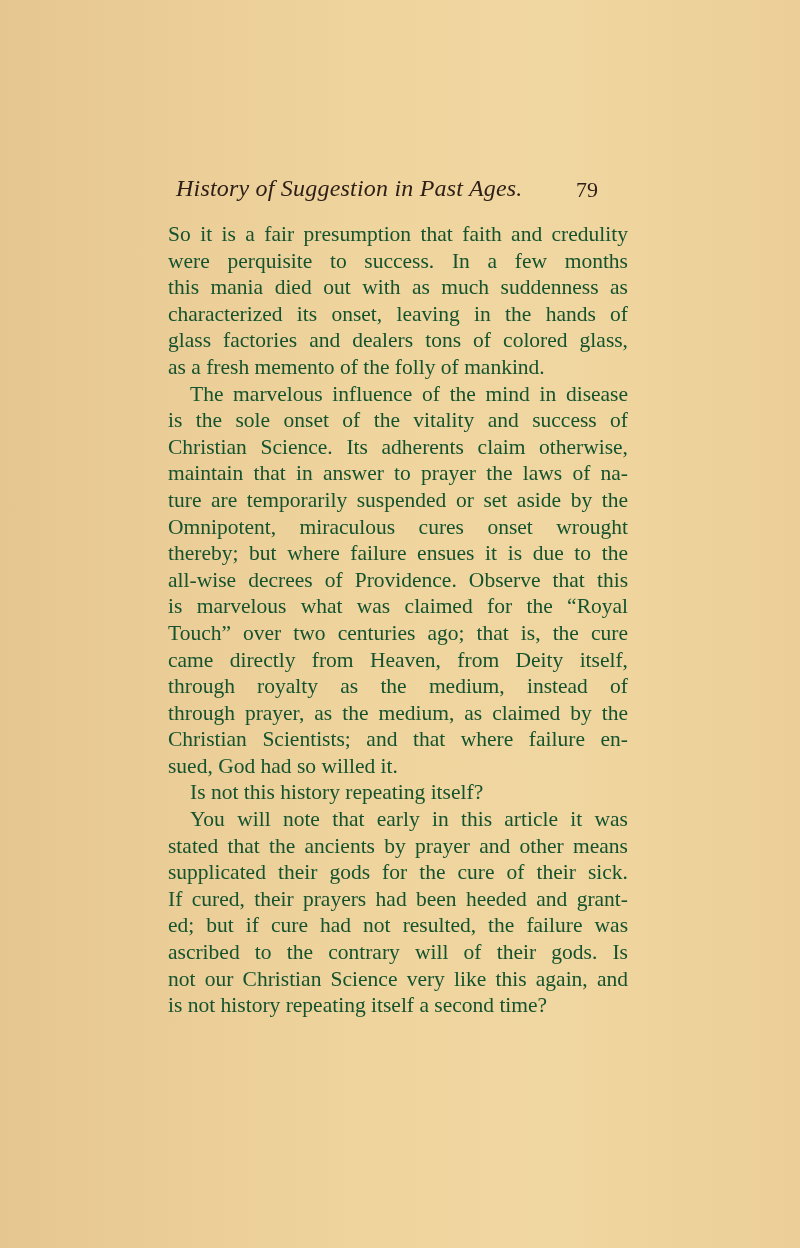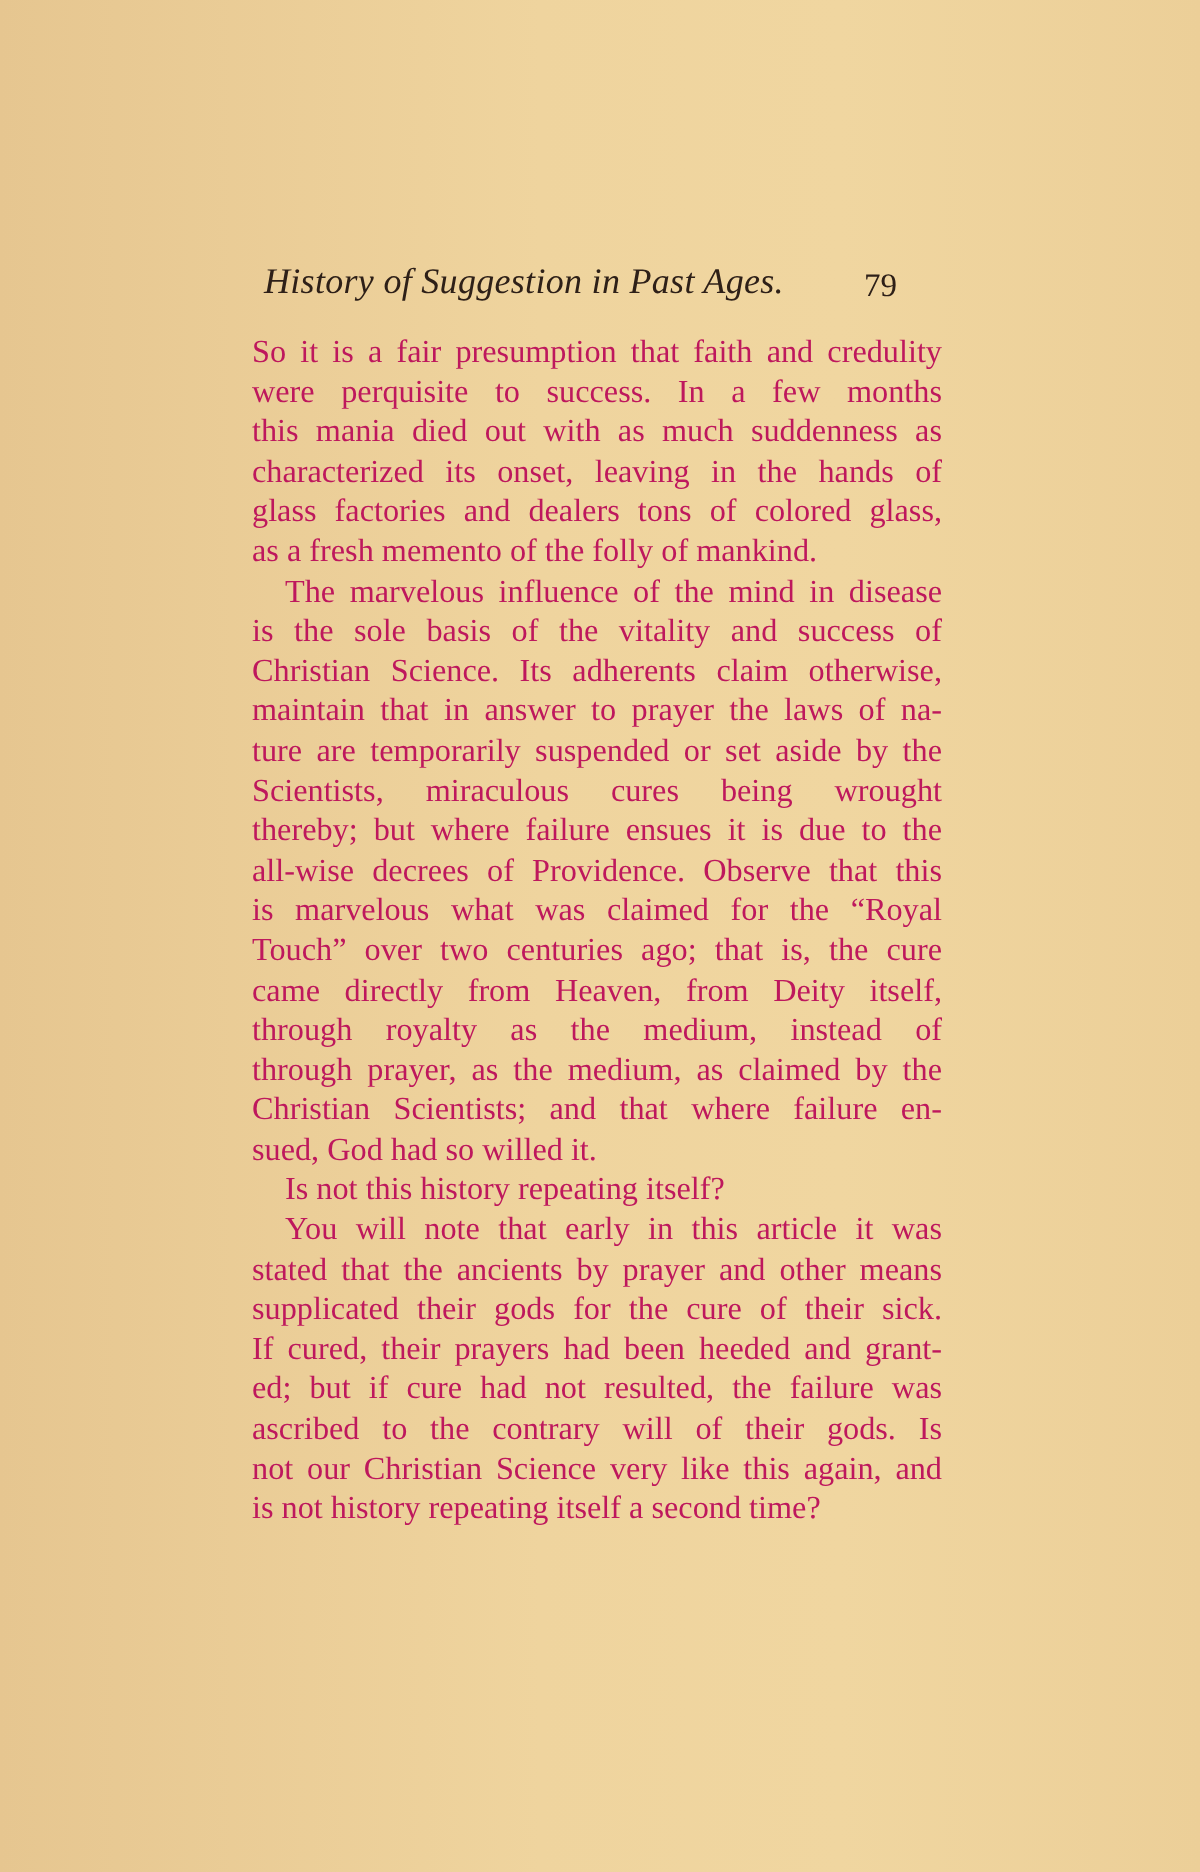--- a/index.html
+++ b/index.html
@@ -21,46 +21,46 @@
   }
   .page-number {
     position: absolute; left: 400px; top: 2px; font-size: 22px; color: #2e2018;
   }
   .body-text {
     position: absolute; left: 168px; top: 176px; width: 460px;
   }
   .line {
     display: block; height: 26.6px; line-height: 26.6px; font-size: 21.5px;
     white-space: nowrap; text-align: justify; text-align-last: justify;
-    color: #be185d;
+    color: #14532d;
   }
   .line.last { text-align-last: left; }
   .line.indent { padding-left: 22px; }
 </style>
 </head>
 <body>
 
 <div class="page">
   <div class="running-head">
     <span class="running-title">History of Suggestion in Past Ages.</span>
     <span class="page-number">79</span>
   </div>
   <div class="body-text" id="body-text">
       <span class="line">So it is a fair presumption that faith and credulity</span>
       <span class="line">were perquisite to success.  In a few  months</span>
       <span class="line">this mania died out with as much suddenness as</span>
       <span class="line">characterized its onset, leaving in the hands of</span>
       <span class="line">glass factories and dealers tons of colored glass,</span>
       <span class="line last">as a fresh memento of the folly of mankind.</span>
       <span class="line indent">The marvelous influence of the mind in disease</span>
-      <span class="line">is the sole basis of the vitality and success of</span>
+      <span class="line">is the sole onset of the vitality and success of</span>
       <span class="line">Christian Science.  Its adherents claim otherwise,</span>
       <span class="line">maintain that in answer to prayer the laws of na-</span>
       <span class="line">ture are temporarily suspended or set aside by the</span>
-      <span class="line">Scientists, miraculous cures being wrought</span>
+      <span class="line">Omnipotent, miraculous cures onset wrought</span>
       <span class="line">thereby; but where failure ensues it is due to the</span>
       <span class="line">all-wise decrees of Providence.  Observe that this</span>
       <span class="line">is marvelous what was claimed for the “Royal</span>
       <span class="line">Touch” over two centuries ago; that is, the cure</span>
       <span class="line">came directly from Heaven, from Deity itself,</span>
       <span class="line">through royalty as the medium, instead of</span>
       <span class="line">through prayer, as the medium, as claimed by the</span>
       <span class="line">Christian Scientists; and that where failure en-</span>
       <span class="line last">sued, God had so willed it.</span>
       <span class="line indent last">Is not this history repeating itself?</span>

